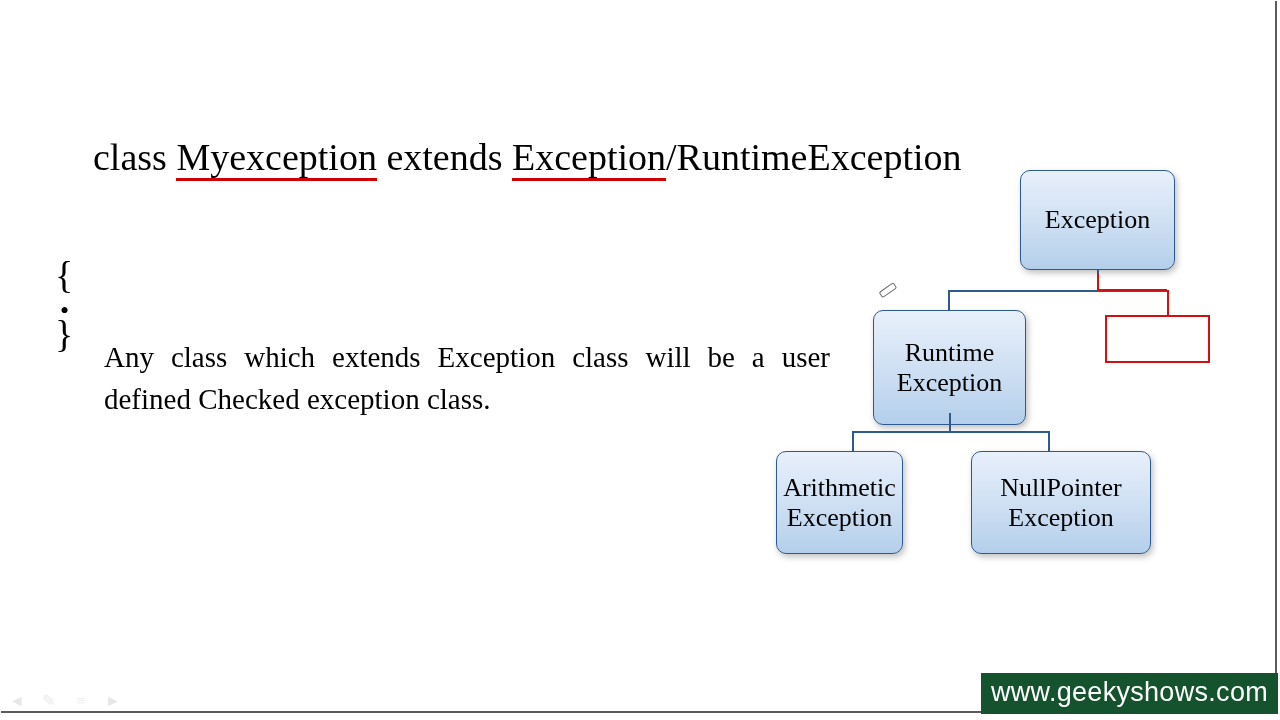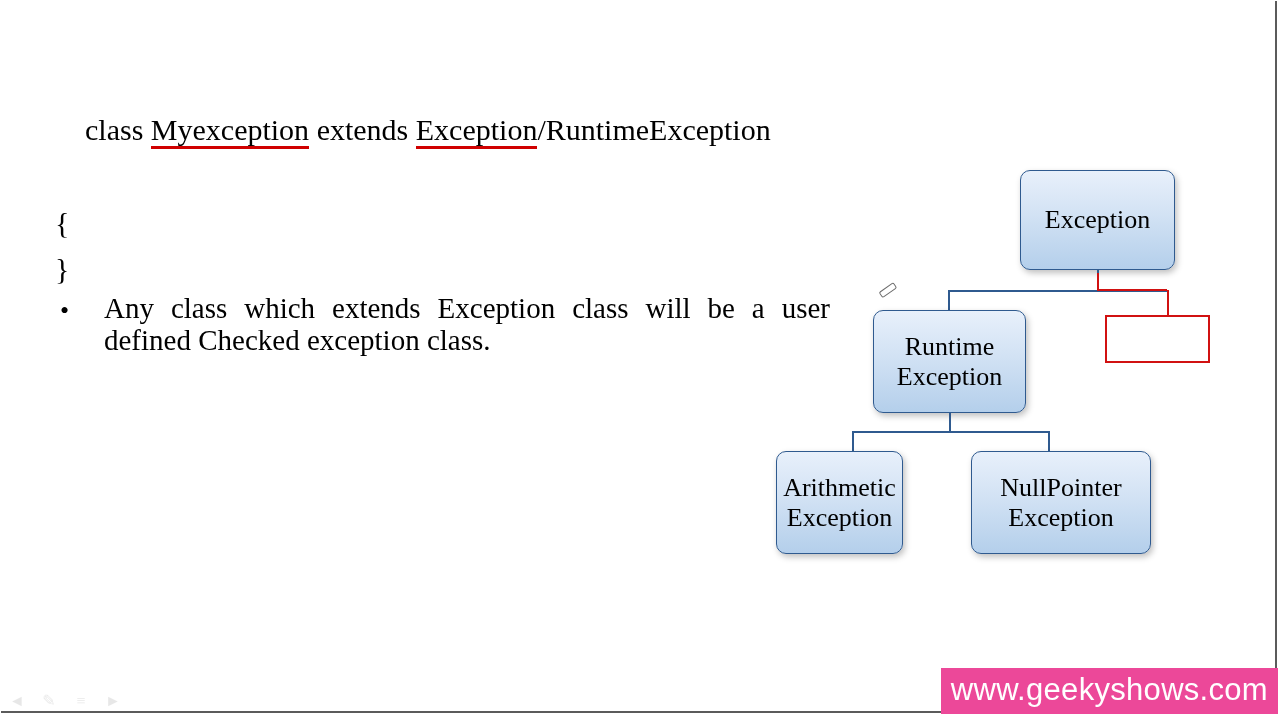--- a/index.html
+++ b/index.html
@@ -16,22 +16,22 @@
     position: absolute;
     left: 1px; top: 1px;
     width: 1276px; height: 712px;
     border-right: 2px solid #5b5b5b;
     border-bottom: 2px solid #5b5b5b;
   }
 
   
   .codeblock {
     position: absolute;
-    left: 55px; top: 60px;
-    font-size: 30px;
+    left: 55px; top: 69px;
+    font-size: 38px;
     line-height: 1.55;
   }
   .codeline { white-space: pre; position: relative; }
   .ul-red {
     border-bottom: 3px solid #d00000;
     padding-bottom: 0px;
   }
 
   
   .bullet-wrap {
@@ -45,22 +45,23 @@
     align-items: flex-start;
   }
   .bullet .dot {
     width: 44px;
     flex: 0 0 44px;
     text-align: left;
     font-size: 26px;
     line-height: 38px;
   }
   .bullet .txt {
-    line-height: 32px;
+    line-height: 42px;
     text-align: justify;
+    margin-top: 44px;
   }
 
   
   .diagram {
     position: absolute;
     left: 770px; top: 170px;
     width: 460px; height: 400px;
   }
   .box {
     position: absolute;
@@ -102,24 +103,24 @@
     width: 16px; height: 5px;
     border: 1px solid #6b6b6b;
     border-radius: 2px;
     background: #fff;
   }
 
   
   .footer {
     position: absolute;
     right: 2px; bottom: 6px;
-    background: #ec4899;
+    background: #14532d;
     color: #fff;
     font-family: Arial, Helvetica, sans-serif;
-    font-size: 31px;
+    font-size: 27px;
     padding: 4px 10px 6px 10px;
     letter-spacing: 0.3px;
   }
 
   
   .navbar {
     position: absolute;
     left: 8px; bottom: 10px;
     display: flex;
     gap: 14px;
@@ -166,21 +167,21 @@
 
   <div class="line line-v" style="left:178px; top:120px; height:22px;"></div>
 
   <div class="redline" style="left:327px; top:103px; width:2px; height:18px;"></div>
   <div class="redline" style="left:327px; top:119px; width:70px; height:2px;"></div>
 
   <div style="position:absolute; left:335px; top:145px; width:105px; height:48px; border:2px solid #d11111;"></div>
 
   <div class="redline" style="left:397px; top:120px; width:2px; height:27px;"></div>
 
-  <div class="box" style="left:103px; top:140px; width:153px; height:103px;">
+  <div class="box" style="left:103px; top:140px; width:153px; height:115px;">
     <span style="white-space:pre-line;">Runtime
 Exception</span>
   </div>
 
   <div class="line line-v" style="left:179px; top:243px; height:20px;"></div>
 
   <div class="line line-h" style="left:82px; top:261px; width:197px;"></div>
   <div class="line line-v" style="left:82px; top:261px; height:22px;"></div>
   <div class="line line-v" style="left:278px; top:261px; height:22px;"></div>
 

